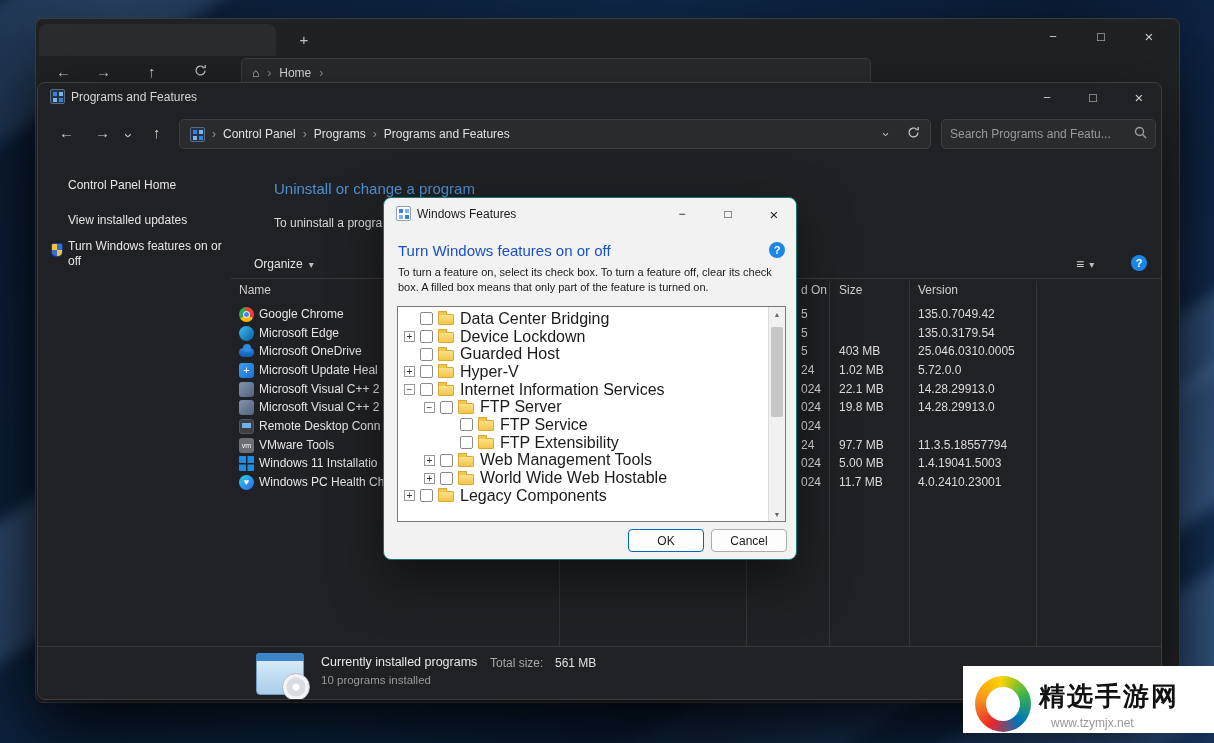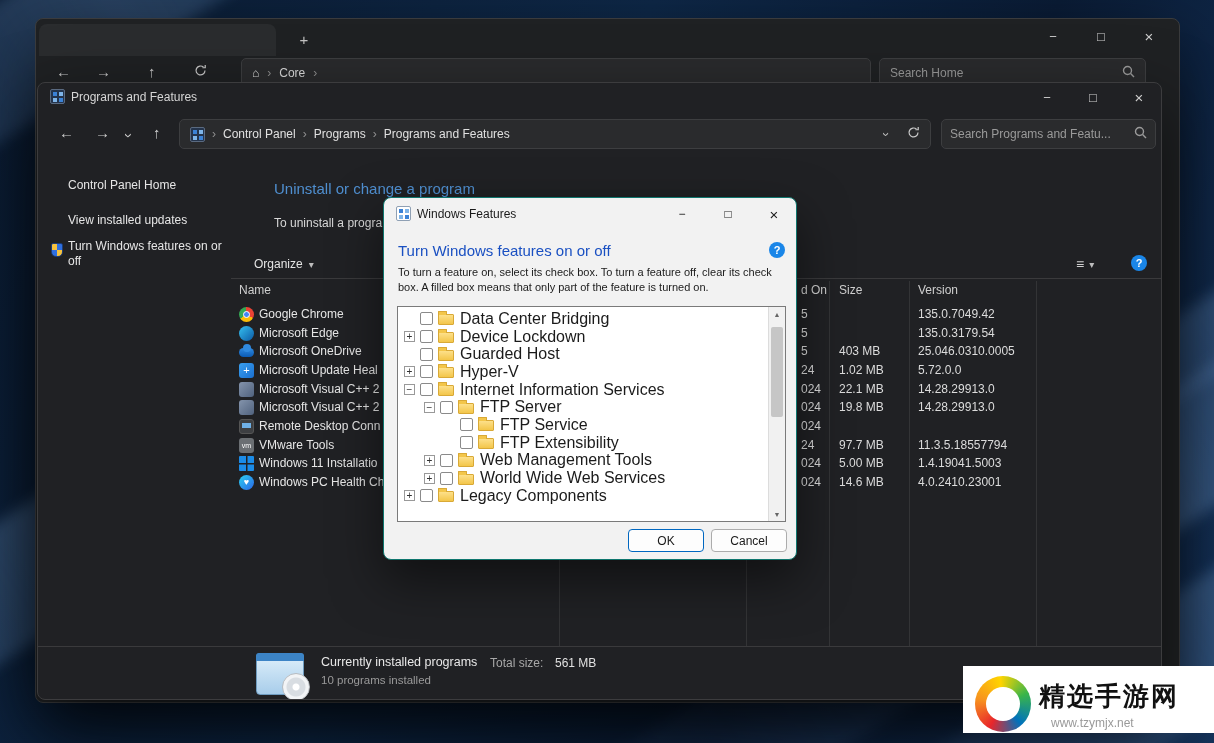--- a/index.html
+++ b/index.html
@@ -165,31 +165,22 @@
     <span class="exp-toolbar-icon" style="left:158px">
       <svg width="13" height="13" viewBox="0 0 16 16">
           <path d="M13.5 8a5.5 5.5 0 1 1-1.8-4.1" fill="none" stroke="#c8c8c8" stroke-width="1.5"></path>
           <path d="M13.8 1.2v3.4h-3.4" fill="none" stroke="#c8c8c8" stroke-width="1.5"></path>
         </svg>
     </span>
 
     <div class="exp-addr">
       <span>⌂</span>
       <span class="crumb-sep">›</span>
-      <span>Core</span>
+      <span>Home</span>
       <span class="crumb-sep">›</span>
-    </div>
-    <div class="exp-search">
-      <input class="flat" placeholder="Search Home" style="">
-      <span>
-        <svg width="13" height="13" viewBox="0 0 13 13">
-            <circle cx="5.5" cy="5.5" r="4" fill="none" stroke="#9a9a9a" stroke-width="1.4"></circle>
-            <line x1="8.6" y1="8.6" x2="12" y2="12" stroke="#9a9a9a" stroke-width="1.4"></line>
-          </svg>
-      </span>
     </div>
   </div>
 
   <div class="win programs">
     <div class="pw-title-bar">
       <span class="cp-icon-sm"></span>
       <span class="pw-title">Programs and Features</span>
       <div class="ctrl-btn" style="left:989px;top:1px">−</div>
       <div class="ctrl-btn" style="left:1035px;top:1px">□</div>
       <div class="ctrl-btn close" style="left:1081px;top:1px">×</div>
@@ -322,21 +313,21 @@
       <span class="app-icon" data-icon="windows11"></span>
       <span class="cell c-name">Windows 11 Installatio</span>
       <span class="cell c-date">024</span>
       <span class="cell c-size">5.00 MB</span>
       <span class="cell c-ver">1.4.19041.5003</span>
     </div>
     <div class="prog-row" style="top:391px">
       <span class="app-icon" data-icon="pc-health"></span>
       <span class="cell c-name">Windows PC Health Ch</span>
       <span class="cell c-date">024</span>
-      <span class="cell c-size">14.6 MB</span>
+      <span class="cell c-size">11.7 MB</span>
       <span class="cell c-ver">4.0.2410.23001</span>
     </div>
 
     <div class="footer-rule"></div>
     <div class="pf-icon"></div>
     <span class="ft-title">Currently installed programs</span>
     <span class="ft-size-label">Total size:</span>
     <span class="ft-size-value">561 MB</span>
     <span class="ft-count">10 programs installed</span>
   </div>
@@ -407,21 +398,21 @@
         <div class="tree-row lvl2">
           <span class="expander">+</span>
           <span class="checkbox"></span>
           <span class="folder"></span>
           <span class="tree-label">Web Management Tools</span>
         </div>
         <div class="tree-row lvl2">
           <span class="expander">+</span>
           <span class="checkbox"></span>
           <span class="folder"></span>
-          <span class="tree-label">World Wide Web Services</span>
+          <span class="tree-label">World Wide Web Hostable</span>
         </div>
         <div class="tree-row lvl1">
           <span class="expander">+</span>
           <span class="checkbox"></span>
           <span class="folder"></span>
           <span class="tree-label">Legacy Components</span>
         </div>
       </div>
       <div class="tree-scroll">
         <div class="scroll-arrow" style="top:0">▲</div>

